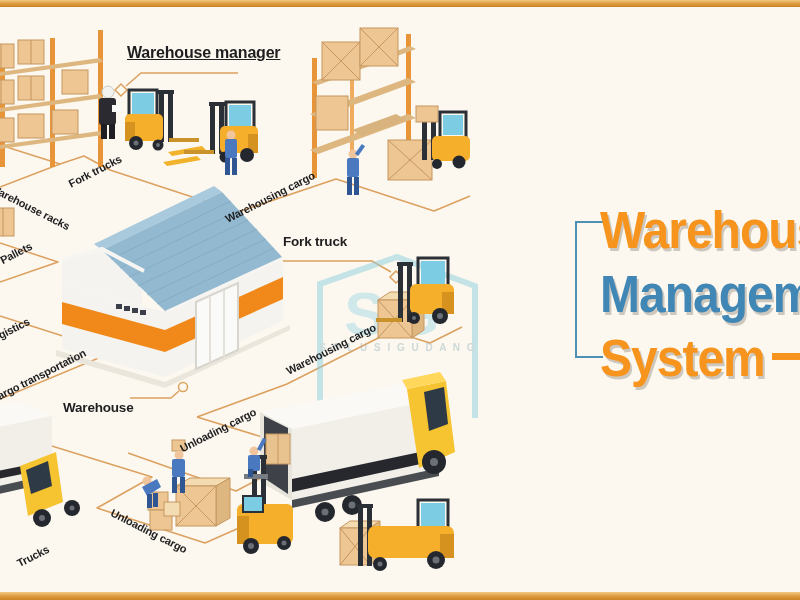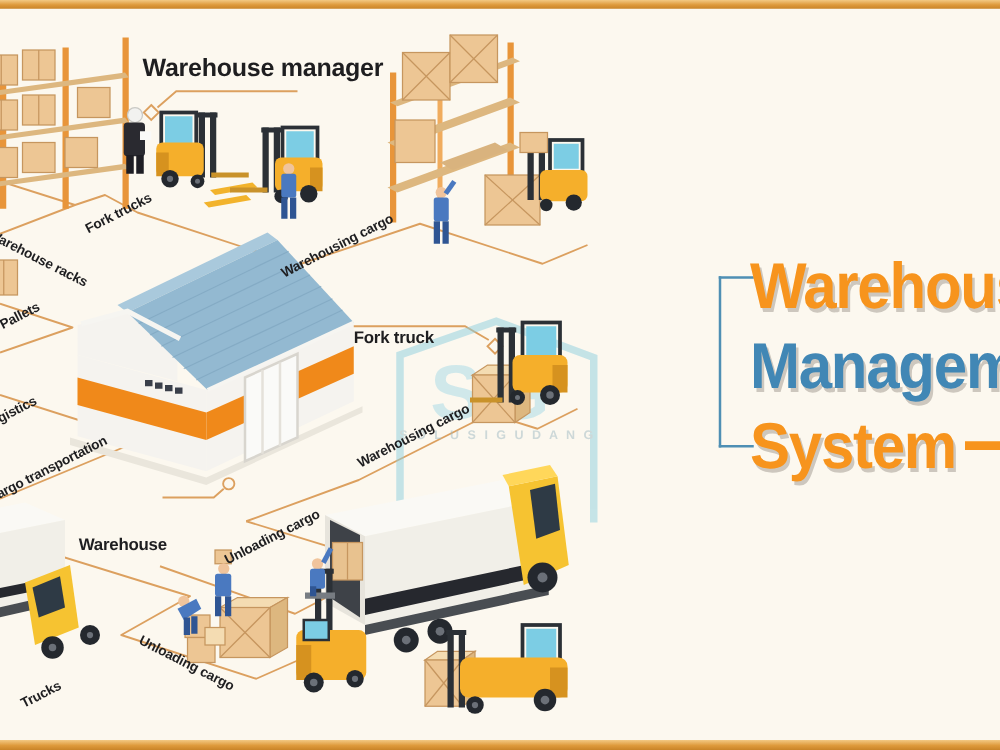--- a/index.html
+++ b/index.html
@@ -9,21 +9,21 @@
   }
   .hborder{position:absolute;left:0;width:800px;background:linear-gradient(to bottom,#F3C983,#DE9A3C 55%,#C98428);}
   #border-top{top:0;height:7px;}
   #border-bottom{top:592px;height:8px;}
   svg{position:absolute;left:0;top:0;}
   .lbl{
     position:absolute;font-weight:700;color:#1E1E20;font-size:11px;
     white-space:nowrap;letter-spacing:-0.2px;
   }
   .rot{transform-origin:center center;}
-  .big{font-size:13.5px;margin-top:28px;}
+  .big{font-size:13.5px;}
   .title-line{
     position:absolute;left:600px;white-space:nowrap;font-weight:700;
     font-size:48px;letter-spacing:-1px;
     text-shadow:2px 3px 0 rgba(95,85,75,0.30);
     transform:scaleY(1.08);transform-origin:left top;
   }
   #title-line1,#title-line3{color:#F7941D;}
   #title-line2{color:#4187B5;}
   #title-bracket{
     position:absolute;left:575px;top:221px;width:26px;height:133px;
@@ -335,21 +335,21 @@
       <circle cx="26" cy="62" r="9" fill="#24282E"></circle>
         <circle cx="26" cy="62" r="3.5" fill="#6B7078"></circle>
       <circle cx="82" cy="66" r="7" fill="#24282E"></circle>
         <circle cx="82" cy="66" r="2.5" fill="#6B7078"></circle>
     </g>
   </svg>
 
   <div class="hborder" id="border-top"></div>
   <div class="hborder" id="border-bottom"></div>
 
-  <div class="lbl" style="left:114px;top:44px;font-size:20px;">Warehouse manager</div>
+  <div class="lbl" style="left:127px;top:44px;font-size:16px;text-decoration:underline;">Warehouse manager</div>
   <div class="lbl rot" style="left:95px;top:171px;transform:translate(-50%,-50%) rotate(-27deg);">Fork trucks</div>
   <div class="lbl rot" style="left:30px;top:207px;transform:translate(-50%,-50%) rotate(27deg);">Warehouse racks</div>
   <div class="lbl rot" style="left:16px;top:253px;transform:translate(-50%,-50%) rotate(-27deg);">Pallets</div>
   <div class="lbl rot" style="left:8px;top:331px;transform:translate(-50%,-50%) rotate(-27deg);">Logistics</div>
   <div class="lbl rot" style="left:38px;top:376px;transform:translate(-50%,-50%) rotate(-27deg);">Cargo transportation</div>
   <div class="lbl big" style="left:63px;top:400px;">Warehouse</div>
   <div class="lbl rot" style="left:270px;top:197px;transform:translate(-50%,-50%) rotate(-27deg);">Warehousing cargo</div>
   <div class="lbl big" style="left:283px;top:234px;">Fork truck</div>
   <div class="lbl rot" style="left:331px;top:349px;transform:translate(-50%,-50%) rotate(-27deg);">Warehousing cargo</div>
   <div class="lbl rot" style="left:218px;top:430px;transform:translate(-50%,-50%) rotate(-27deg);">Unloading cargo</div>

